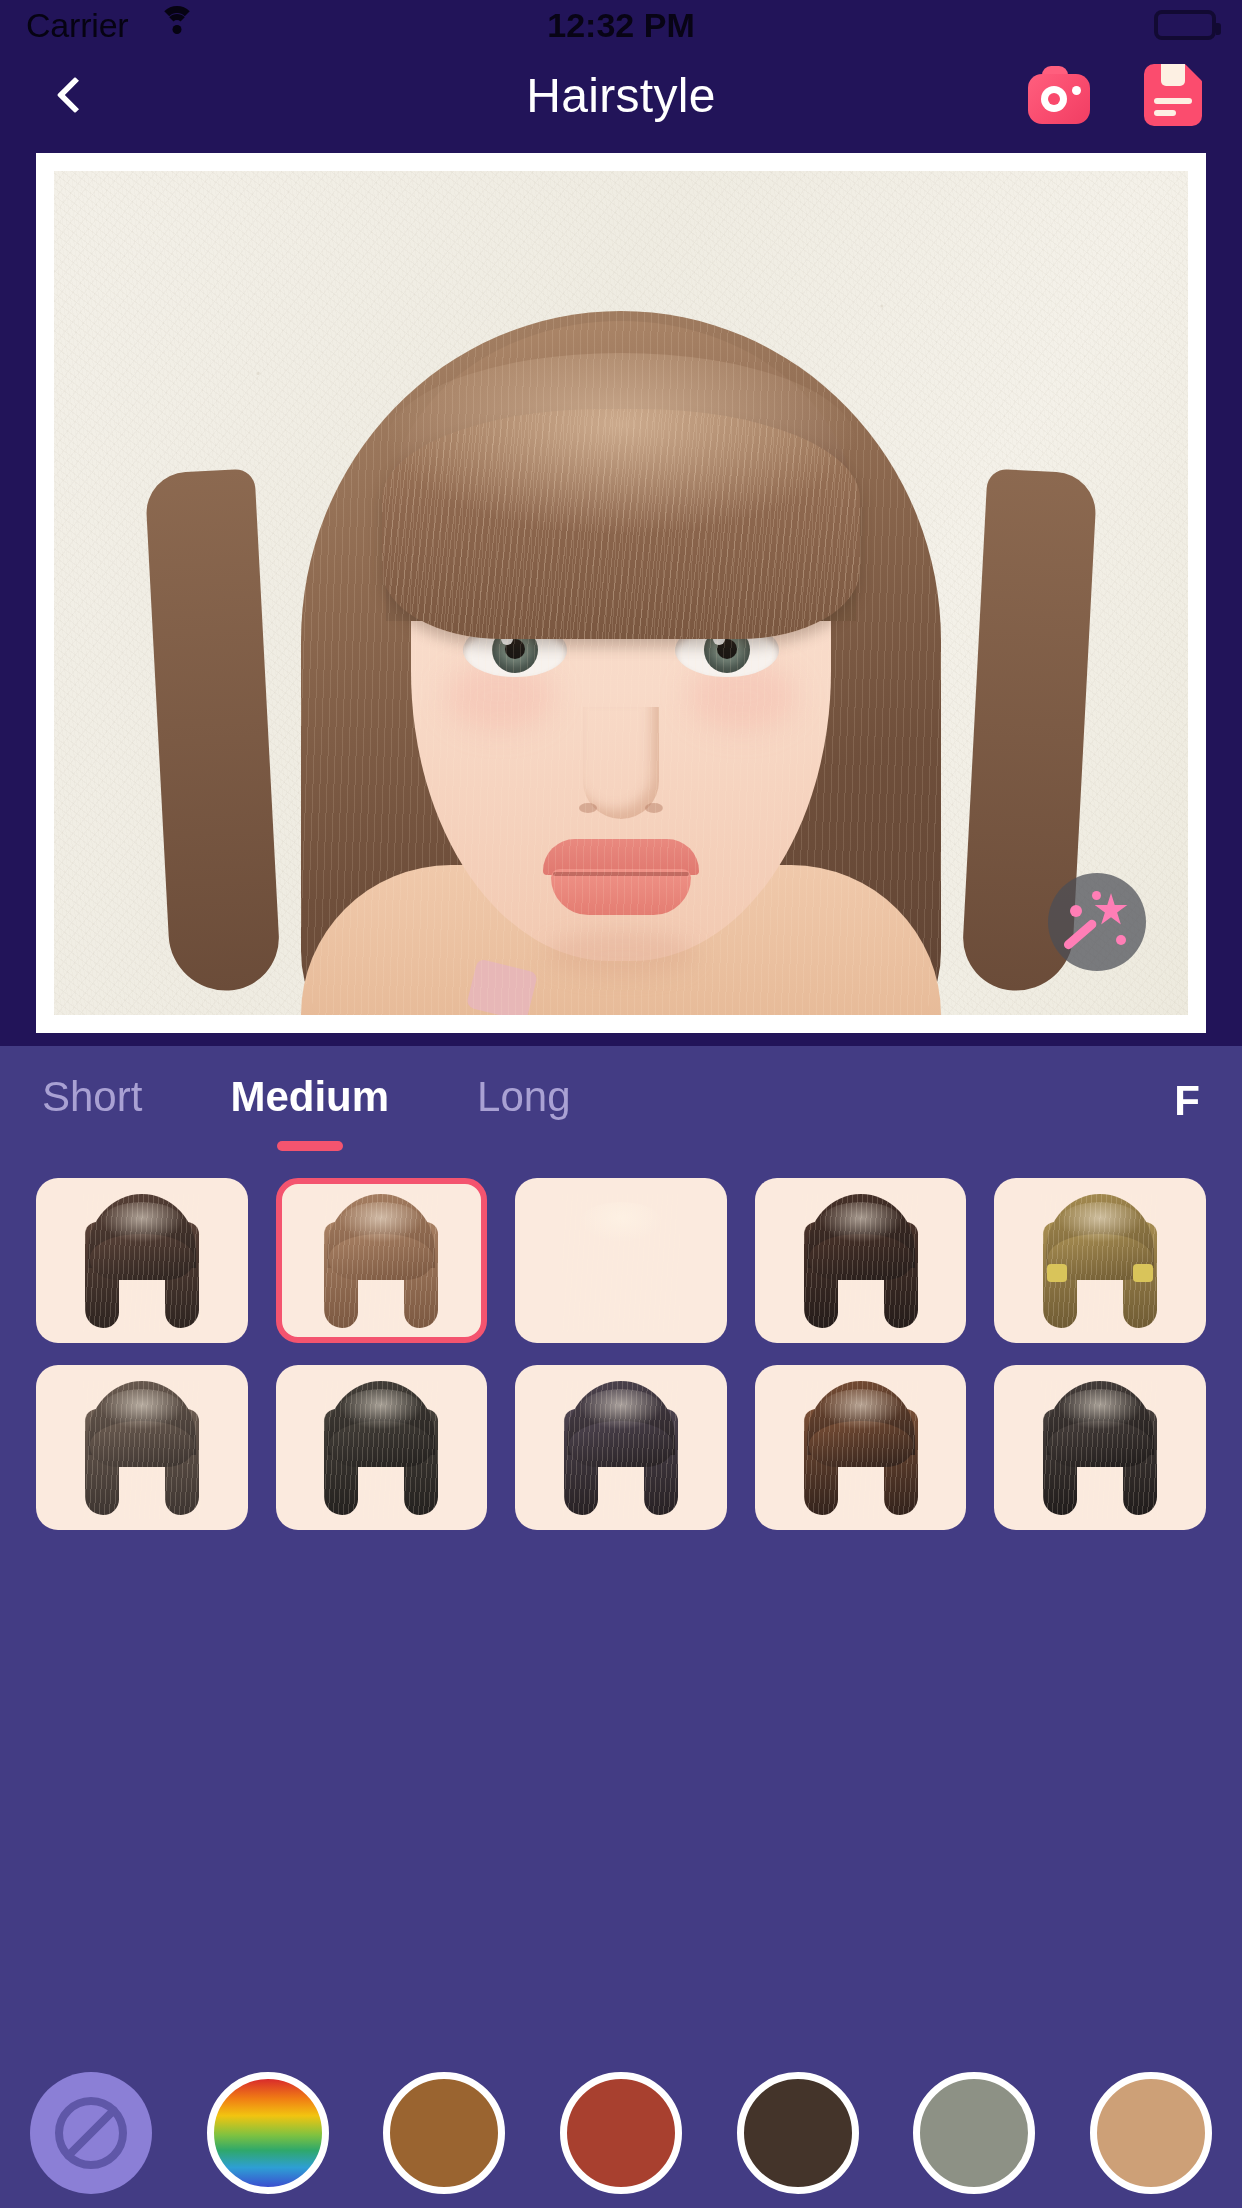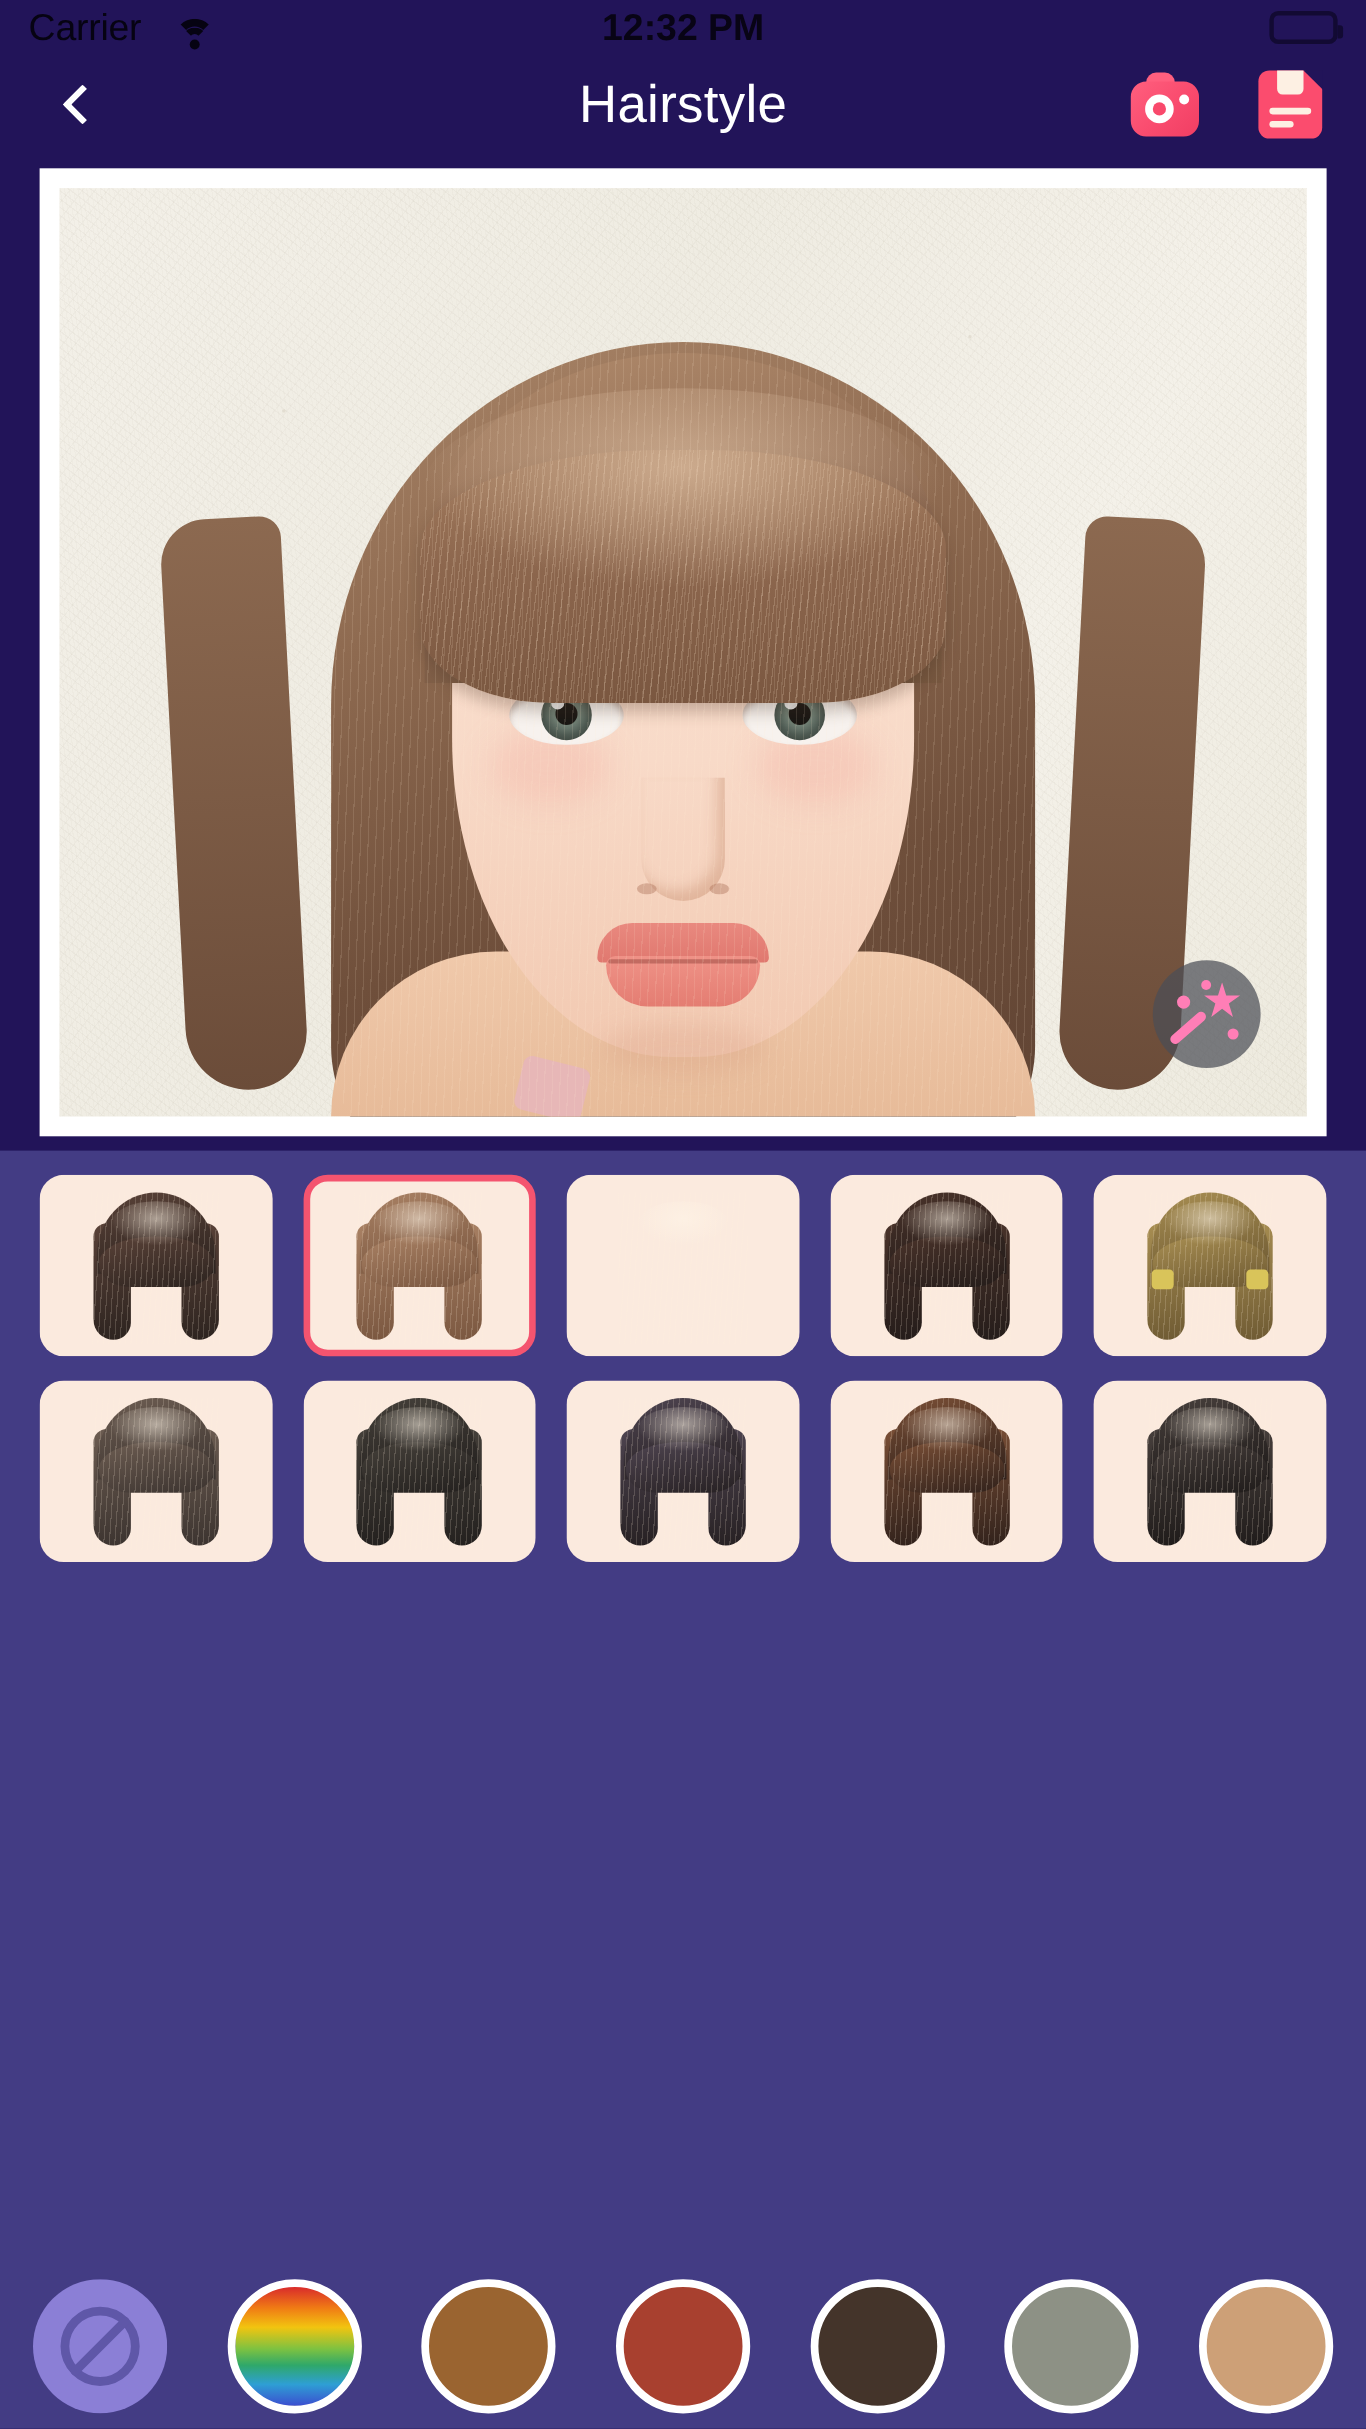--- a/index.html
+++ b/index.html
@@ -13,21 +13,21 @@
 
   
   .status-bar{
     height:50px; width:100%;
     display:flex; align-items:center;
     padding:0 26px;
     position:relative;
     color:#0a0618;
     font-size:34px;
   }
-  .sb-left{display:flex;align-items:flex-end;gap:30px;}
+  .sb-left{display:flex;align-items:flex-start;gap:30px;}
   .sb-carrier{font-size:34px;color:#060312;letter-spacing:-0.2px;}
   .wifi-icon{width:36px;height:28px;position:relative;display:inline-block;}
   .wifi-icon i{position:absolute;left:50%;transform:translateX(-50%);border-radius:50%;display:block;}
   .wifi-arc1{width:36px;height:36px;border:7px solid #060312;border-bottom-color:transparent;border-left-color:transparent;border-right-color:transparent;top:0;border-radius:50% 50% 0 0 / 100% 100% 0 0;}
   .wifi-arc2{width:22px;height:22px;border:6px solid #060312;border-bottom-color:transparent;border-left-color:transparent;border-right-color:transparent;top:8px;border-radius:50% 50% 0 0 / 100% 100% 0 0;}
   .wifi-dot{width:9px;height:9px;background:#060312;top:19px;}
   .sb-time{
     position:absolute;left:0;right:0;text-align:center;
     font-size:34px;font-weight:600;color:#080415;
   }
@@ -416,20 +416,26 @@
             <span class="sp sp2"></span>
             <span class="sp sp3"></span>
         </span>
       </div>
     </div>
   </div>
 </div>
 
 <div class="bottom-panel">
 
+  <div class="tabs">
+    <div class="tab">Short</div>
+    <div class="tab active">Medium</div>
+    <div class="tab">Long</div>
+    <div class="tab-more">F</div>
+  </div>
 
   <div class="style-grid" id="style-grid">
       <div class="style-cell">
         <div class="thumb">
           <span class="lockL" style="background:linear-gradient(168deg,#5a4238 0%,#2c231f 100%)"></span>
           <span class="lockR" style="background:linear-gradient(168deg,#5a4238 0%,#2c231f 100%)"></span>
           <span class="crown" style="background:linear-gradient(168deg,#5a4238 0%,#2c231f 100%)"></span>
           <span class="fringe" style="background:linear-gradient(168deg,#5a4238 0%,#2c231f 100%)"></span>
           <span class="shine"></span>
           <span class="strandlines"></span>

